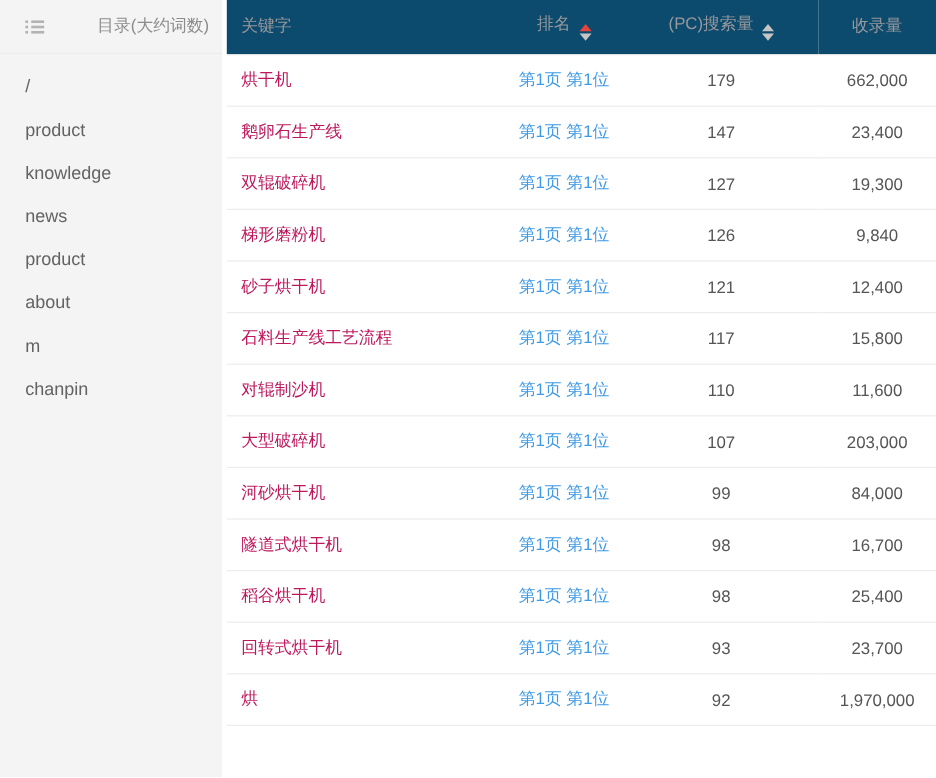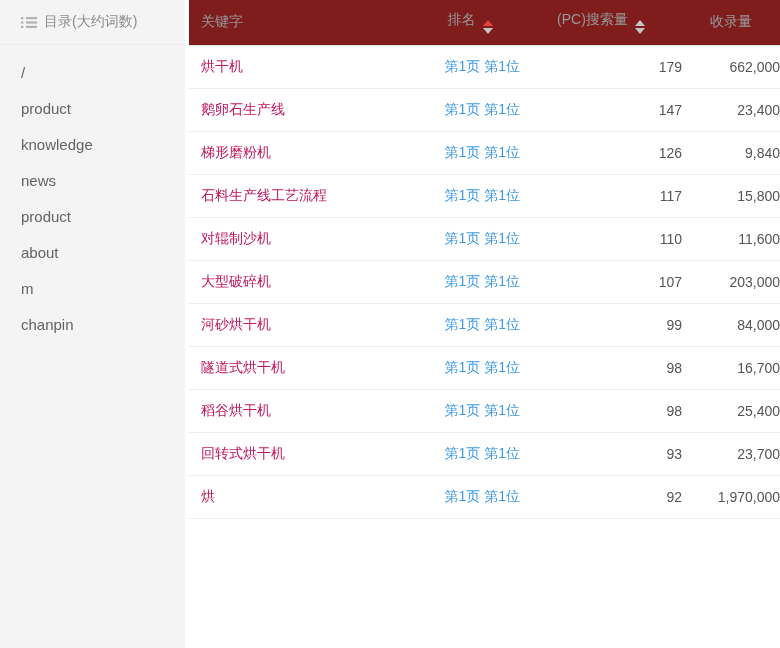--- a/index.html
+++ b/index.html
@@ -17,20 +17,21 @@
     width: 185px; height: 648px;
     background: #f4f4f4;
   }
   .sidebar-header {
     height: 45px;
     display: flex; align-items: center;
     padding-left: 21px;
     color: #8c8c8c;
     font-size: 14px;
     border-bottom: 1px solid #ececec;
+    gap: 37px;
   }
   .sidebar-header .list-icon { margin-right: 7px; display: inline-flex; }
   .sidebar-list { list-style: none; padding-top: 9px; }
   .sidebar-item {
     height: 36px;
     display: flex; align-items: center;
     padding-left: 21px;
     color: #636363;
     font-size: 15px;
     cursor: pointer;
@@ -43,38 +44,38 @@
     background: #ffffff;
   }
   table { border-collapse: collapse; width: 591px; table-layout: fixed; }
   col.c-keyword { width: 231px; }
   col.c-rank    { width: 100px; }
   col.c-search  { width: 162px; }
   col.c-indexed { width: 98px; }
 
   thead th {
     height: 45px;
-    background: #7f1d1d;
+    background: #0c4a6e;
     border-bottom: 1px solid #e0e0e0;
     color: #97989b;
     font-size: 14px;
     font-weight: normal;
     text-align: center;
     vertical-align: middle;
     white-space: nowrap;
   }
   thead th.th-keyword { text-align: left; padding-left: 12px; }
   thead th.sortable { cursor: pointer; }
 
   tbody td {
     height: 43px;
     border-bottom: 1px solid #ececec;
     font-size: 14px;
     color: #555555;
-    text-align: right;
+    text-align: center;
     vertical-align: middle;
     white-space: nowrap;
   }
   tbody td.td-keyword { text-align: left; padding-left: 12px; color: #be185d; }
   .rank-link { color: #3e9ae6; cursor: pointer; text-decoration: none; }
 
   
   .sort-carets {
     display: inline-flex; flex-direction: column; align-items: center;
     margin-left: 7px; vertical-align: -2px;
@@ -172,28 +173,40 @@
     <td>662,000</td>
   </tr>
 
   <tr>
     <td class="td-keyword">鹅卵石生产线</td>
     <td><a class="rank-link">第1页 第1位</a></td>
     <td>147</td>
     <td>23,400</td>
   </tr>
 
+  <tr>
+    <td class="td-keyword">双辊破碎机</td>
+    <td><a class="rank-link">第1页 第1位</a></td>
+    <td>127</td>
+    <td>19,300</td>
+  </tr>
 
   <tr>
     <td class="td-keyword">梯形磨粉机</td>
     <td><a class="rank-link">第1页 第1位</a></td>
     <td>126</td>
     <td>9,840</td>
   </tr>
 
+  <tr>
+    <td class="td-keyword">砂子烘干机</td>
+    <td><a class="rank-link">第1页 第1位</a></td>
+    <td>121</td>
+    <td>12,400</td>
+  </tr>
 
   <tr>
     <td class="td-keyword">石料生产线工艺流程</td>
     <td><a class="rank-link">第1页 第1位</a></td>
     <td>117</td>
     <td>15,800</td>
   </tr>
 
   <tr>
     <td class="td-keyword">对辊制沙机</td>

